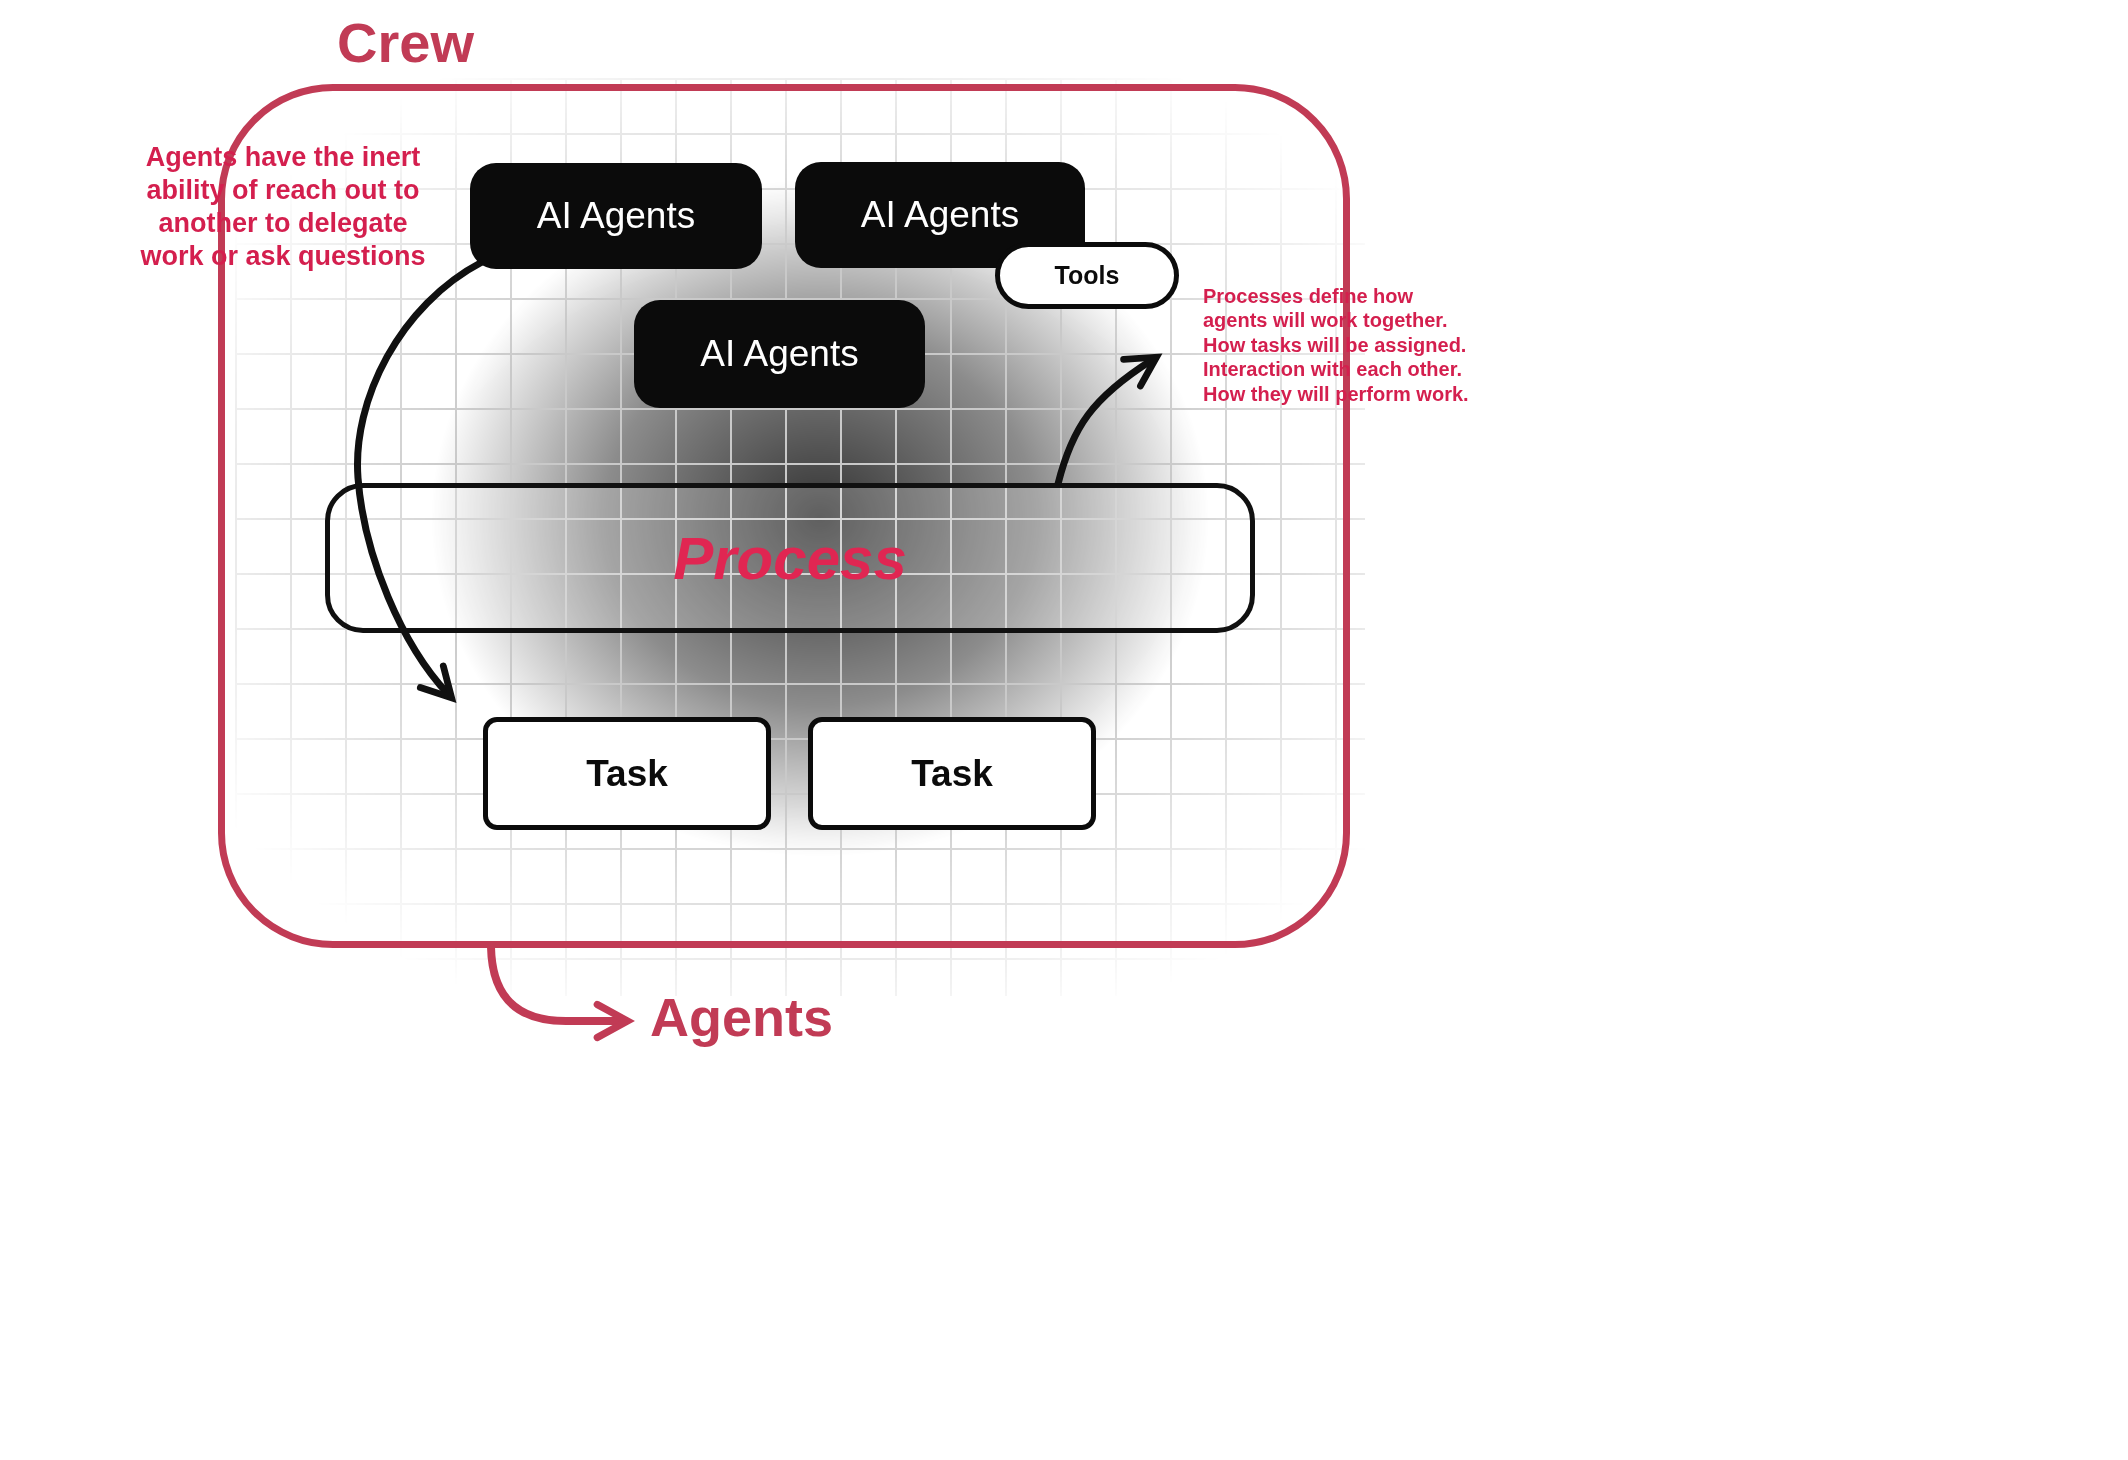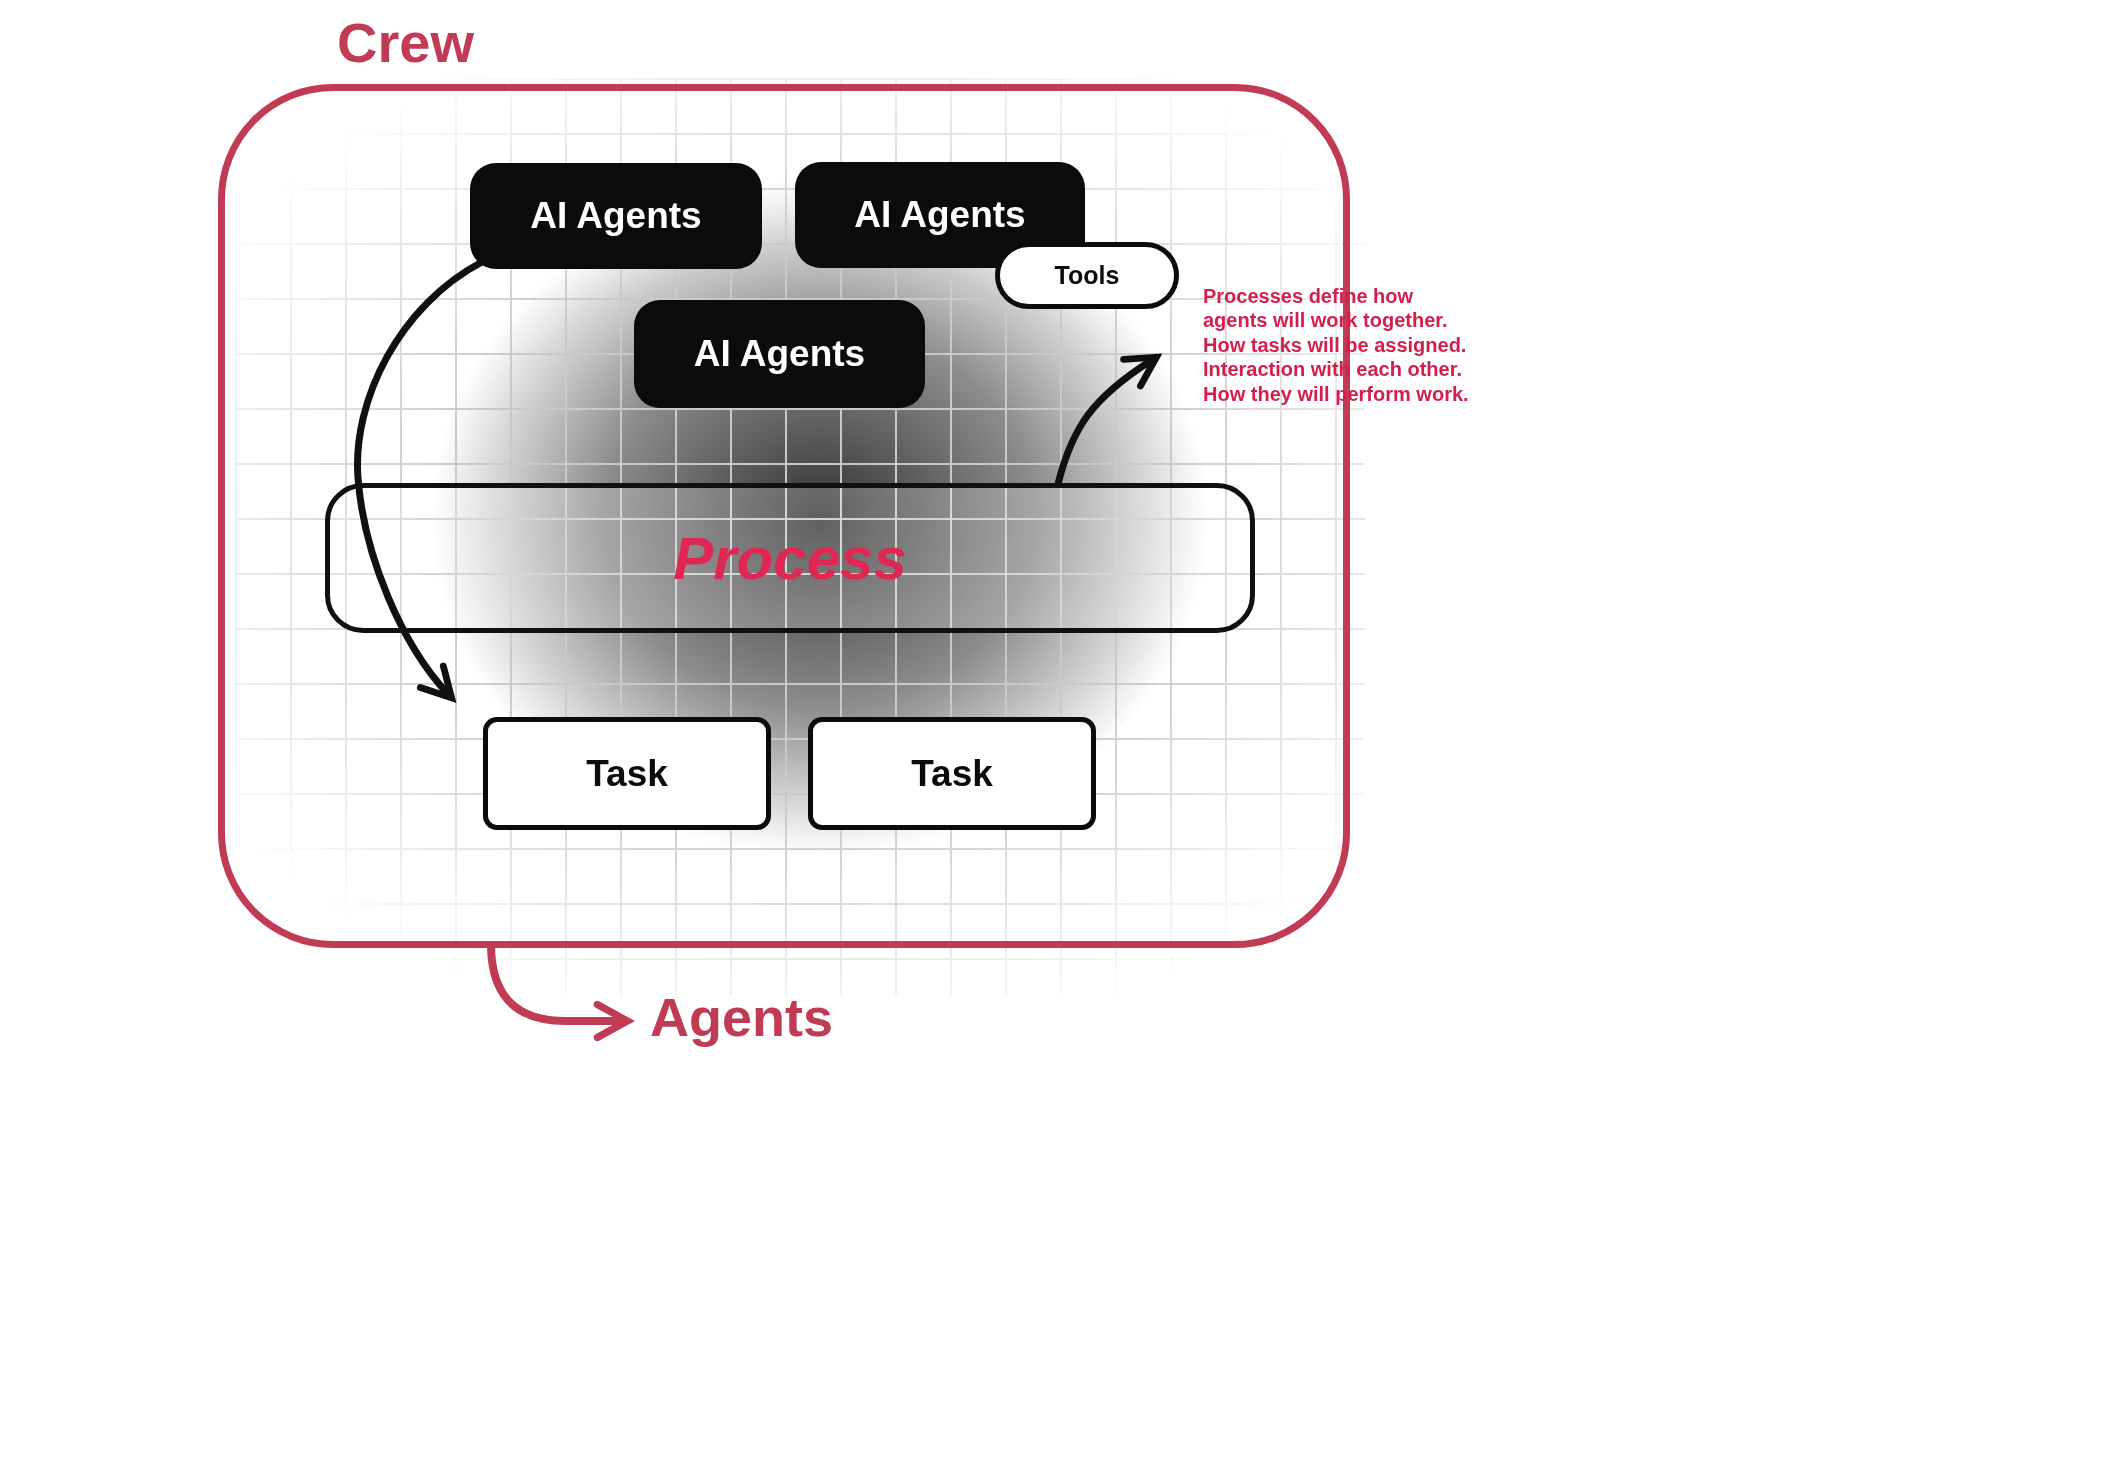--- a/index.html
+++ b/index.html
@@ -52,21 +52,21 @@
     display: flex;
     align-items: center;
     justify-content: center;
     z-index: 4;
   }
   .node-black {
     background: #0b0b0b;
     color: #ffffff;
     border-radius: 26px;
     font-size: 37px;
-    font-weight: bold;
+    font-weight: normal;
   }
   .node-white {
     background: #ffffff;
     color: #0b0b0b;
     border: 5px solid #0b0b0b;
     border-radius: 14px;
     font-size: 37px;
     font-weight: bold;
   }
 
@@ -166,20 +166,24 @@
   </div>
 
   <div class="node node-white" id="task1">
     <span>Task</span>
   </div>
 
   <div class="node node-white" id="task2">
     <span>Task</span>
   </div>
 
+  <div class="note" id="note-agents">Agents have the inert
+ability of reach out to
+another to delegate
+work or ask questions</div>
 
   <div class="note" id="note-process">Processes define how
 agents will work together.
 How tasks will be assigned.
 Interaction with each other.
 How they will perform work.</div>
 
 
   <div class="big-title" id="outcome-title">Agents</div>
 

